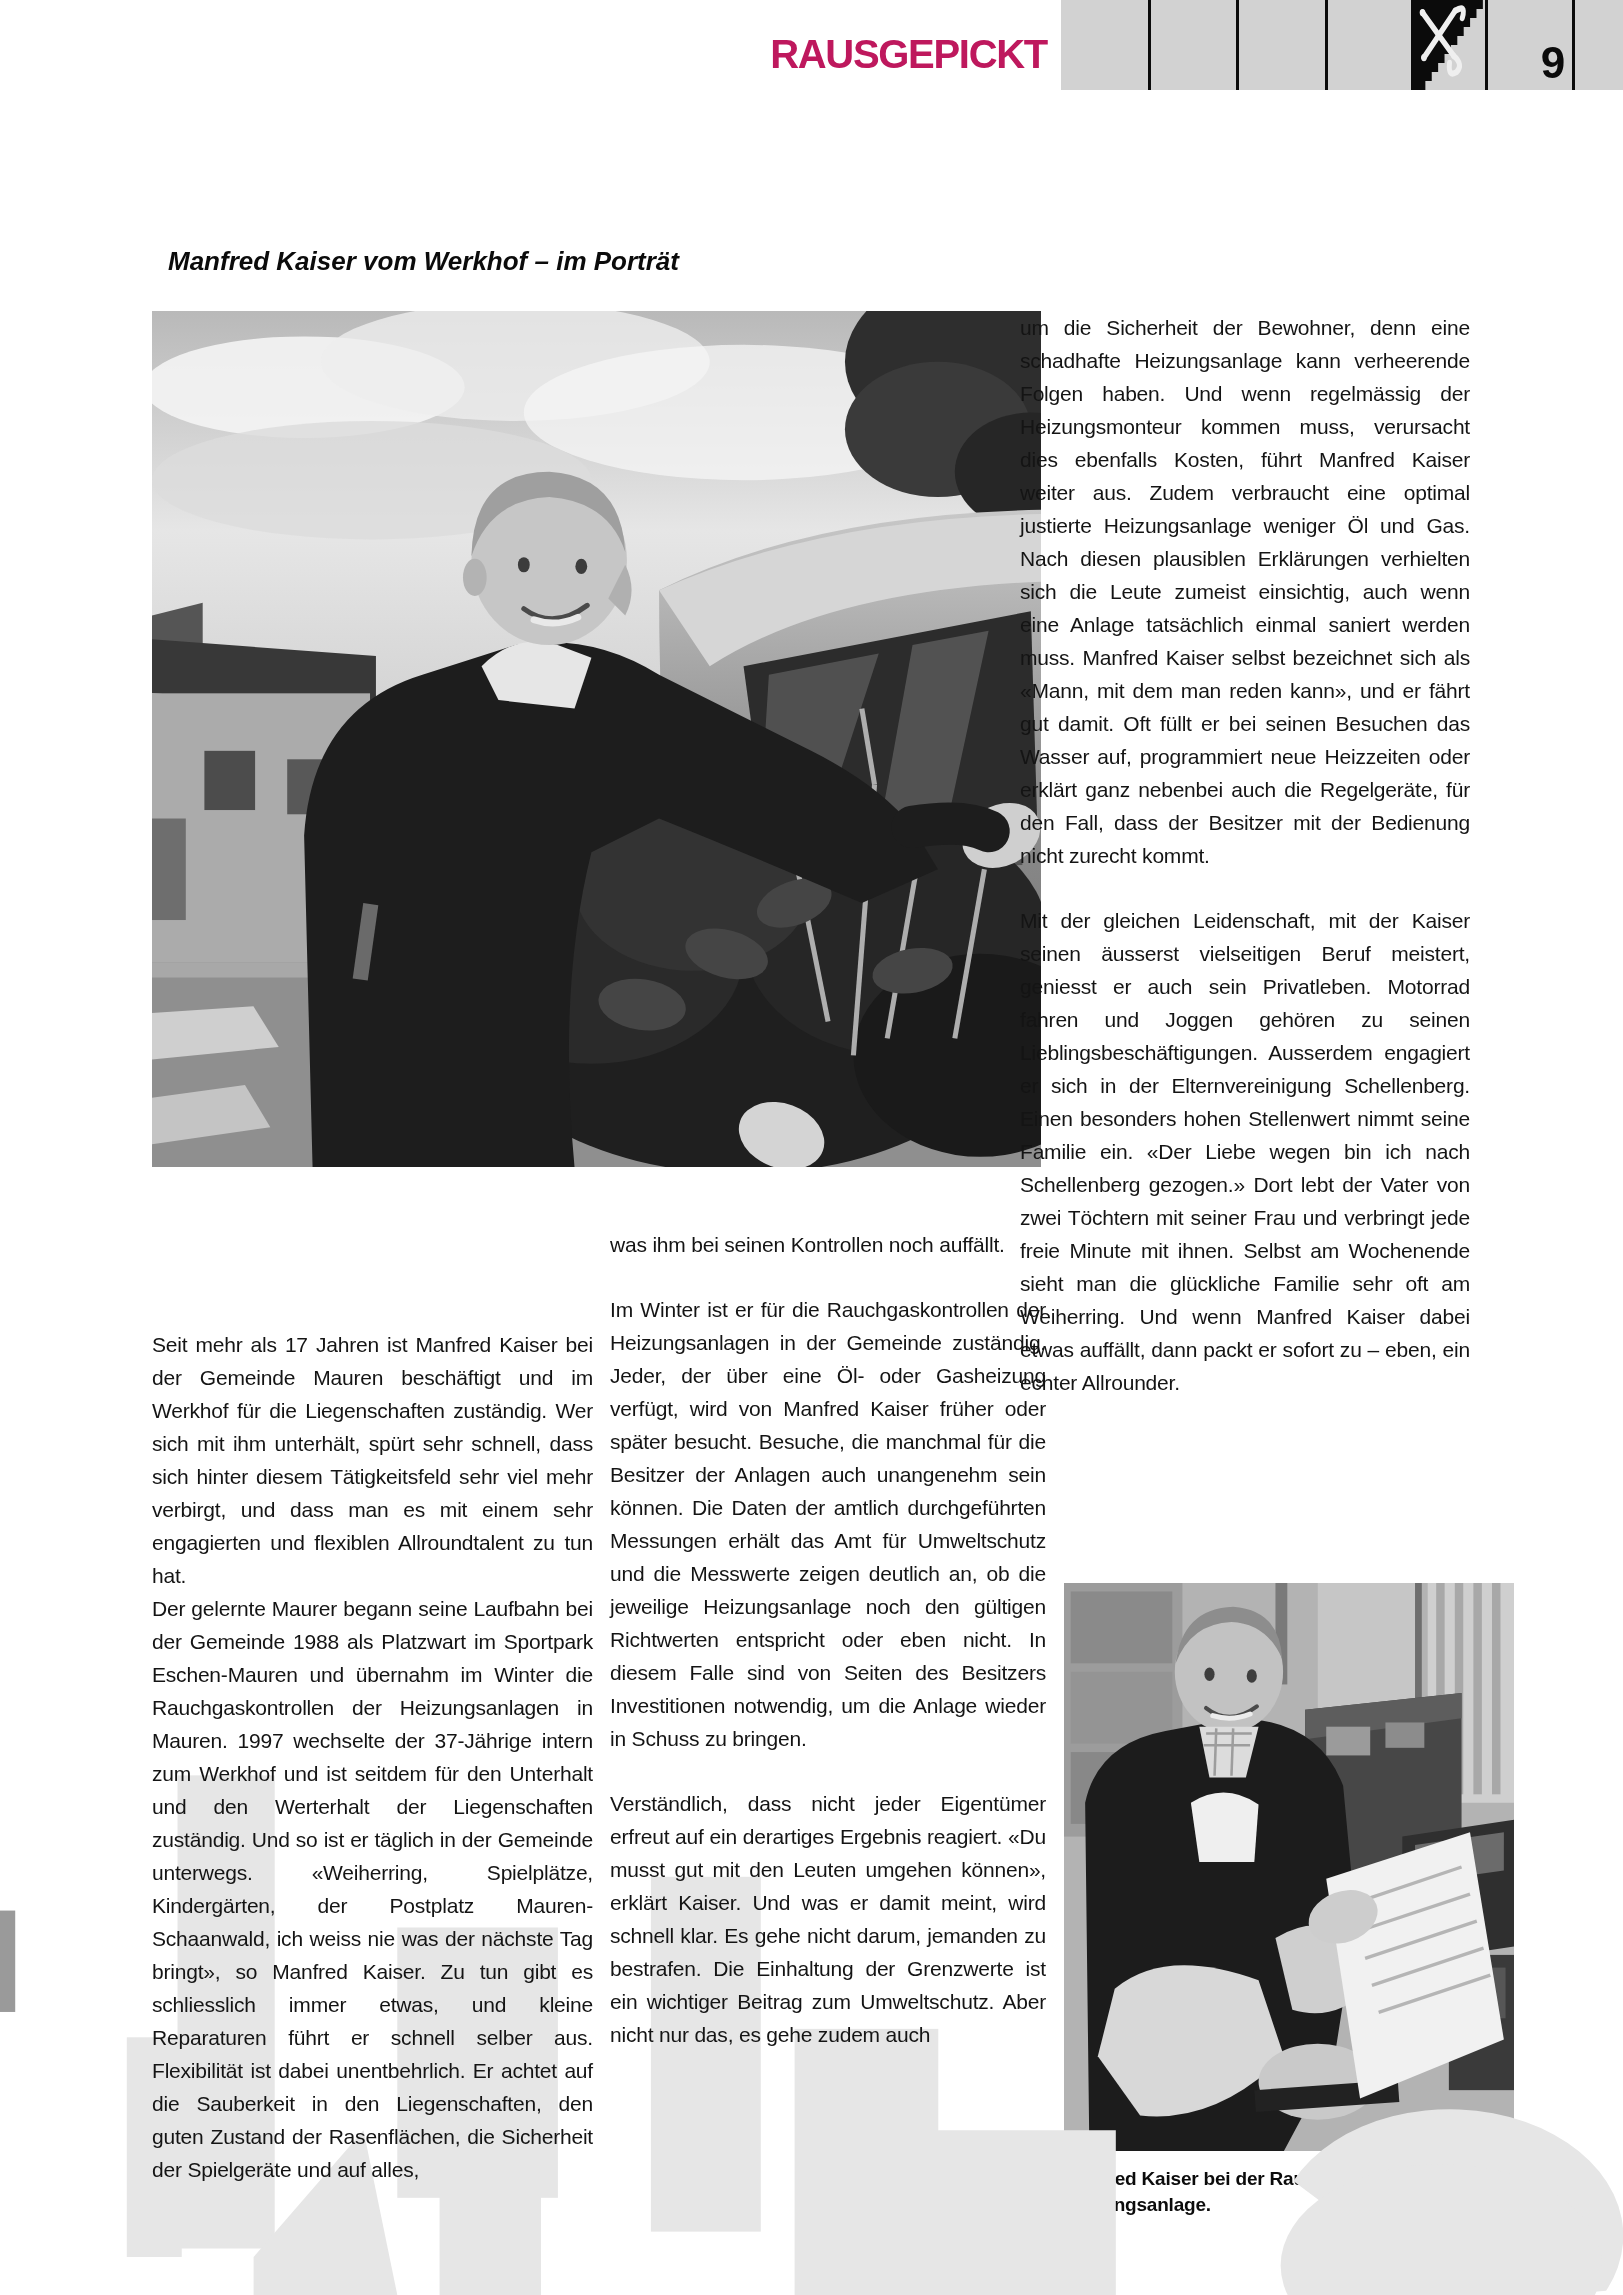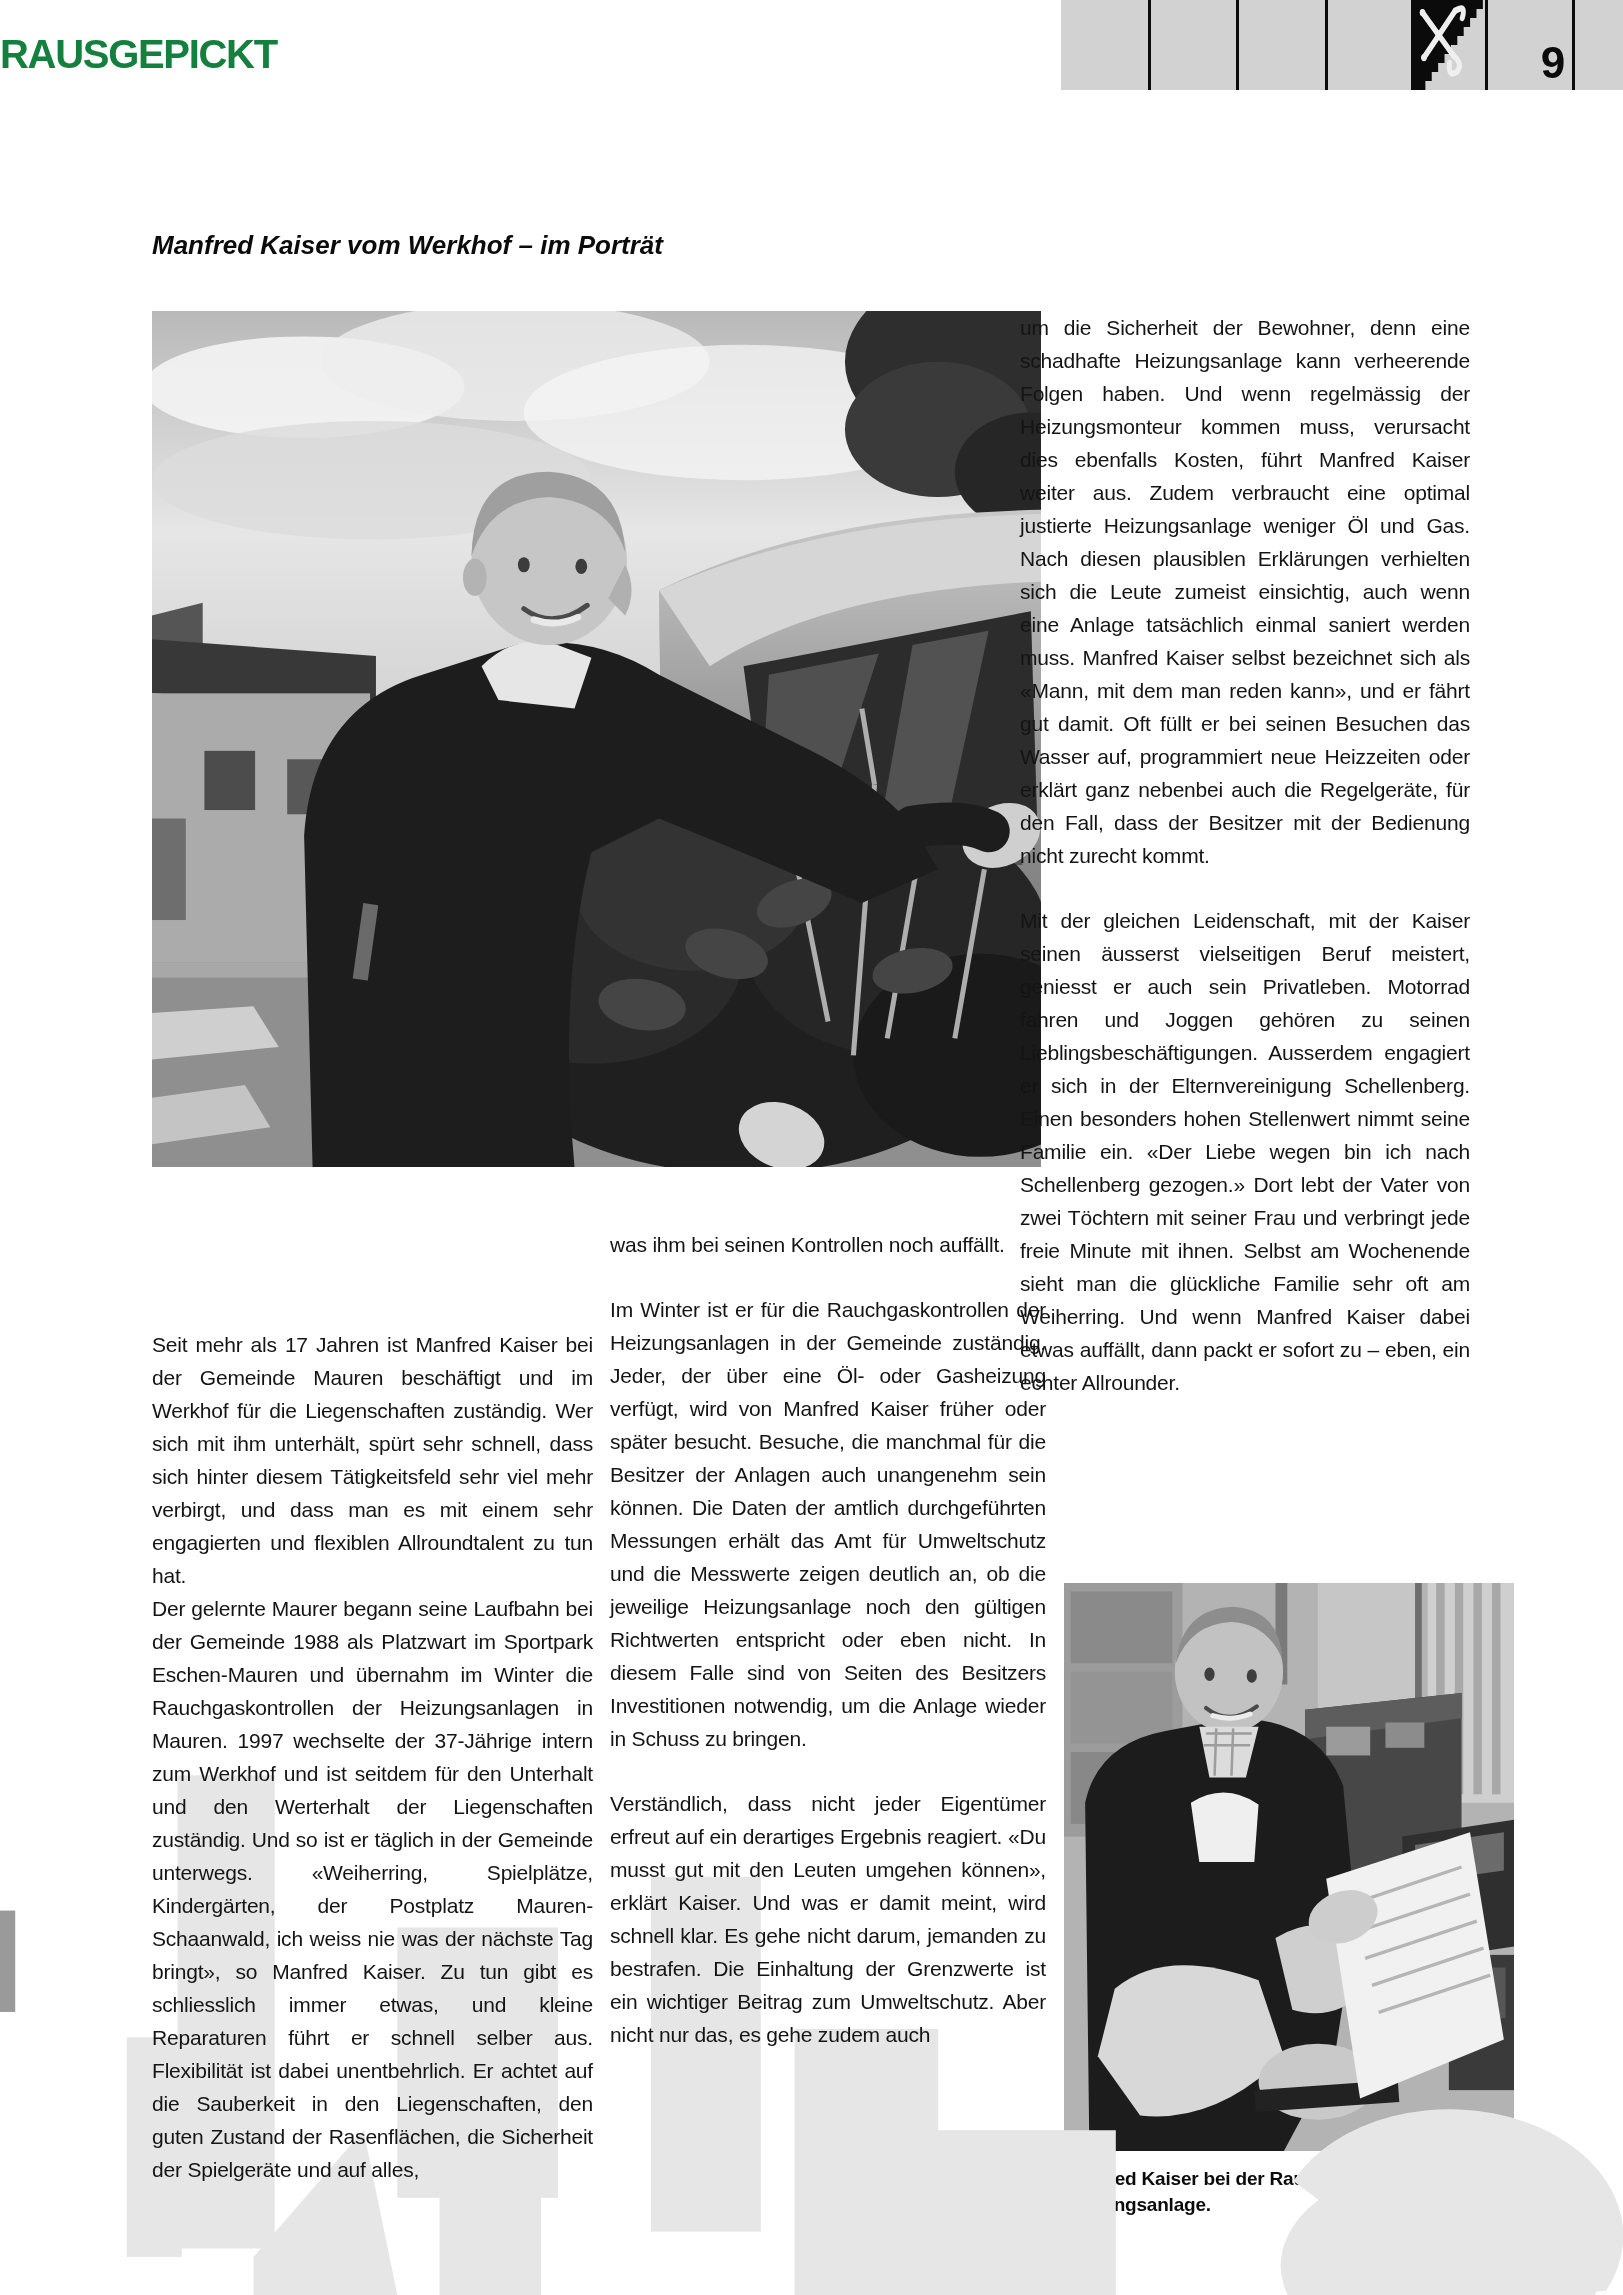--- a/index.html
+++ b/index.html
@@ -11,24 +11,25 @@
     font-family: "Liberation Sans", sans-serif;
     color: #111;
     overflow: hidden;
   }
 
   
   .masthead-label {
     position: absolute;
     left: 0; top: 32px;
     width: 1047px;
+    text-align: right;
     font-size: 40px;
     font-weight: 800;
     letter-spacing: -1.3px;
-    color: #15803d;
+    color: #be185d;
   }
   .header-grid {
     position: absolute;
     left: 1061px; top: 0;
     width: 562px; height: 90px;
     background: #d2d2d2;
     display: flex;
   }
   .header-cell {
     position: relative;
@@ -160,21 +161,21 @@
           <circle cx="14" cy="64" r="4" fill="#efefef" stroke="none"></circle>
         </g>
       </svg>
     </div>
     <div class="header-cell" style="width:87px">
       <span class="pagenum">9</span>
     </div>
     <div class="header-cell no-border" style="width:48px"></div>
   </div>
 
-  <h2 class="article-subtitle" style="margin:0">Manfred Kaiser vom Werkhof – im Porträt</h2>
+  <h2 class="article-subtitle" style="margin:16px">Manfred Kaiser vom Werkhof – im Porträt</h2>
 
   <div class="photo-main">
     <svg viewBox="0 0 1052 1012" preserveAspectRatio="none">
       <defs>
         <linearGradient id="sky" x1="0" y1="0" x2="0" y2="1">
           <stop offset="0" stop-color="#b9b9b9"></stop>
           <stop offset="0.5" stop-color="#e6e6e6"></stop>
           <stop offset="1" stop-color="#cfcfcf"></stop>
         </linearGradient>
         <linearGradient id="vanbody" x1="0" y1="0" x2="0" y2="1">

